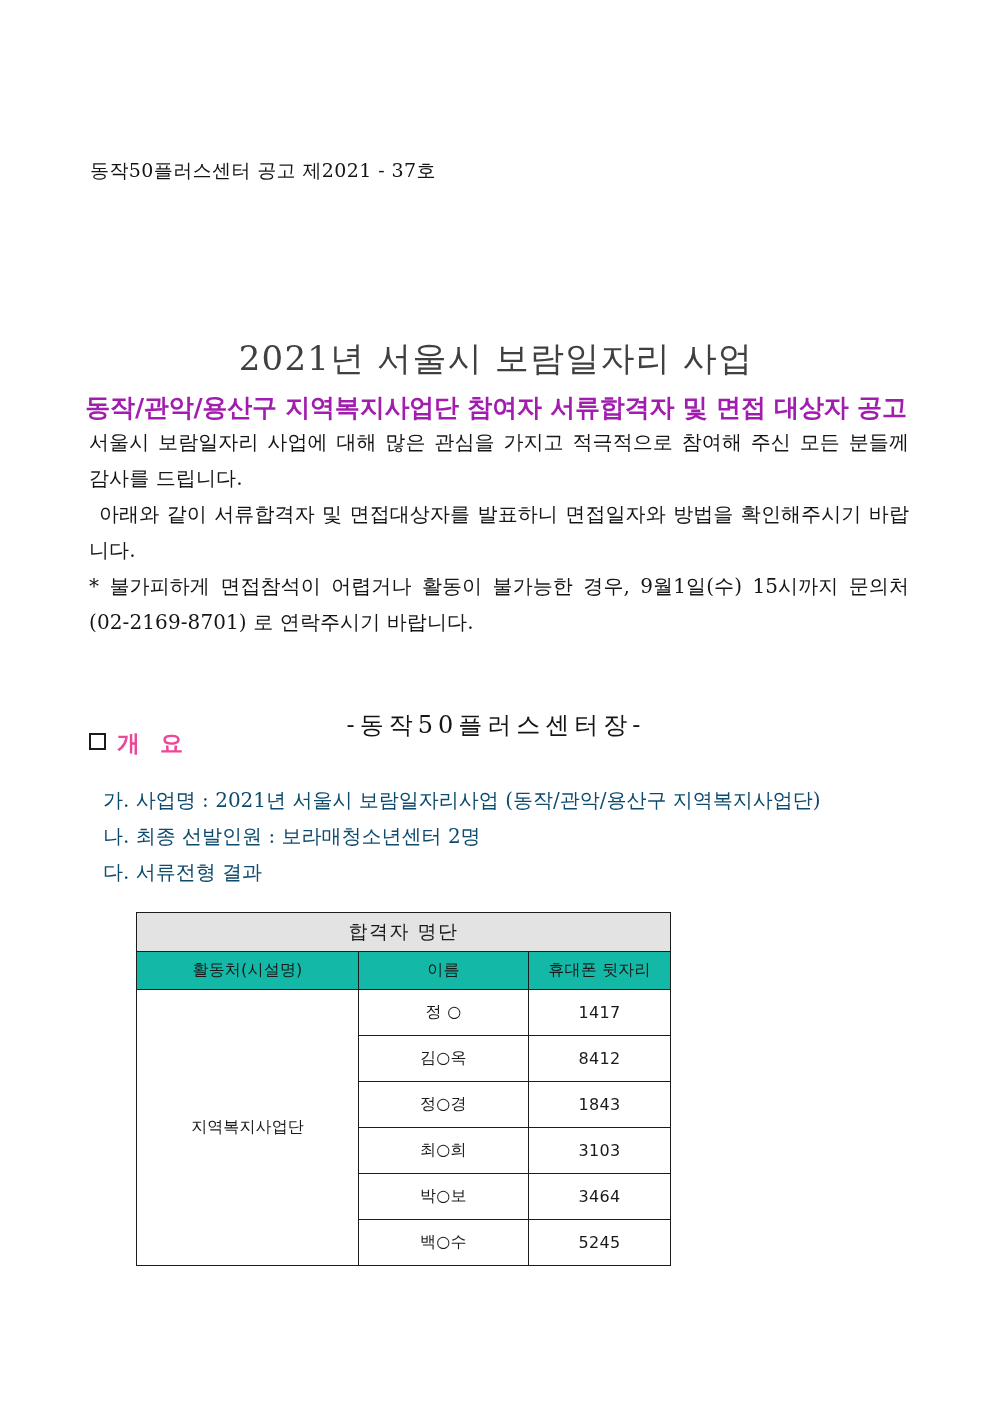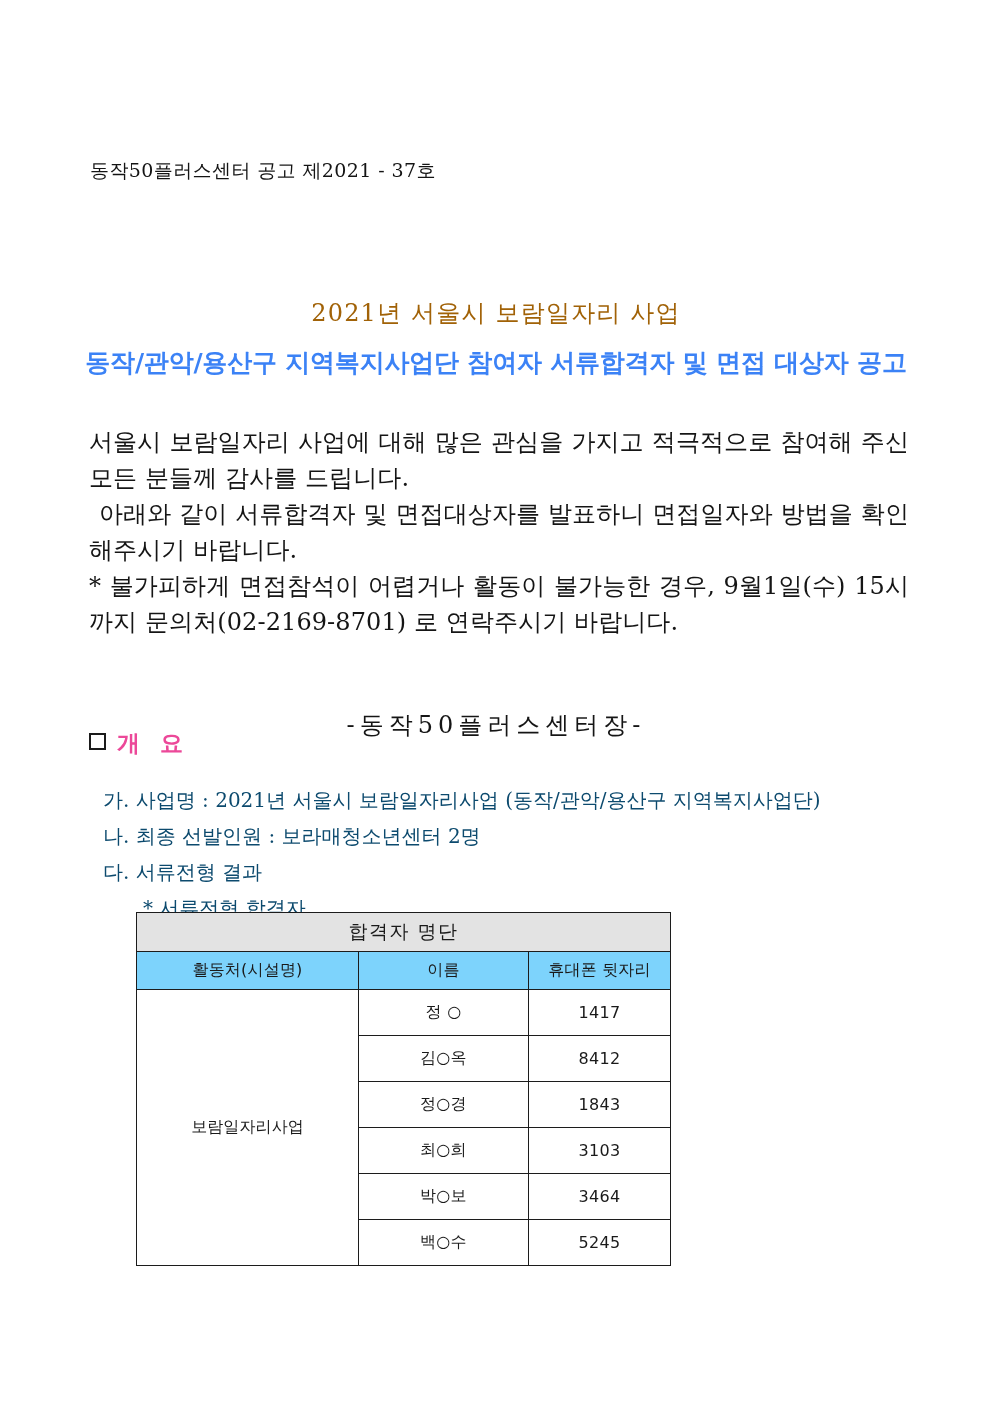--- a/index.html
+++ b/index.html
@@ -40,47 +40,48 @@
   
   .title-block {
     position: absolute;
     left: 0;
     top: 296px;
     width: 992px;
     text-align: center;
   }
   .title-line1 {
     font-family: "DejaVu Serif", "Liberation Serif", serif;
-    font-size: 24px;
+    font-size: 34px;
     letter-spacing: 1.2px;
     line-height: 34px;
-    color: #a16207;
-    white-space: nowrap;
+    color: #404040;
+    white-space: nowrap;
+    margin-top: 45px;
   }
   .title-line2 {
     margin-top: 17px;
     font-family: "DejaVu Sans", "Liberation Sans", sans-serif;
     font-weight: bold;
     font-size: 25px;
     letter-spacing: -0.2px;
     line-height: 32px;
-    color: #3b82f6;
+    color: #a21caf;
     white-space: nowrap;
   }
 
   
   .body-block {
     position: absolute;
     left: 89px;
     top: 424px;
     width: 820px;
   }
   .para {
     font-family: "DejaVu Serif", "Liberation Serif", serif;
-    font-size: 24px;
+    font-size: 20px;
     line-height: 36px;
     color: #151515;
     text-align: justify;
     text-justify: inter-character;
     letter-spacing: 0.1px;
     margin: 0;
   }
   .para.indent-1 { text-indent: 10px; }
 
   
@@ -163,21 +164,21 @@
     padding: 0;
   }
   table.roster th.title-cell {
     height: 38px;
     background: #e3e3e3;
     font-size: 19px;
     letter-spacing: 1.5px;
   }
   table.roster th.col-head {
     height: 37px;
-    background: #7dd3fc;
+    background: #14b8a6;
     font-size: 16px;
     letter-spacing: 0.2px;
   }
   table.roster td.facility {
     font-size: 16px;
     text-align: center;
     letter-spacing: 0.1px;
   }
   table.roster td.name,
   table.roster td.phone {
@@ -210,21 +211,20 @@
   <div class="signature">-동작50플러스센터장-</div>
 
   <div class="section-head">
     <span class="sq"></span><span class="head-text">개 요</span>
   </div>
 
   <div class="items">
     <div class="item">가. 사업명 : 2021년 서울시 보람일자리사업 (동작/관악/용산구 지역복지사업단)</div>
     <div class="item">나. 최종 선발인원 :   보라매청소년센터 2명</div>
     <div class="item">다. 서류전형 결과</div>
-    <div class="item sub">* 서류전형 합격자</div>
   </div>
 
   <div class="table-wrap">
     <table class="roster">
       <colgroup>
         <col class="col-facility">
         <col class="col-name">
         <col class="col-phone">
       </colgroup>
       <thead>
@@ -232,21 +232,21 @@
           <th class="title-cell" colspan="3">합격자 명단</th>
         </tr>
         <tr>
           <th class="col-head">활동처(시설명)</th>
           <th class="col-head">이름</th>
           <th class="col-head">휴대폰 뒷자리</th>
         </tr>
       </thead>
       <tbody>
         <tr>
-          <td class="facility" rowspan="6">보람일자리사업</td>
+          <td class="facility" rowspan="6">지역복지사업단</td>
           <td class="name">정 ○</td>
           <td class="phone">1417</td>
         </tr>
         <tr>
           <td class="name">김○옥</td>
           <td class="phone">8412</td>
         </tr>
         <tr>
           <td class="name">정○경</td>
           <td class="phone">1843</td>

